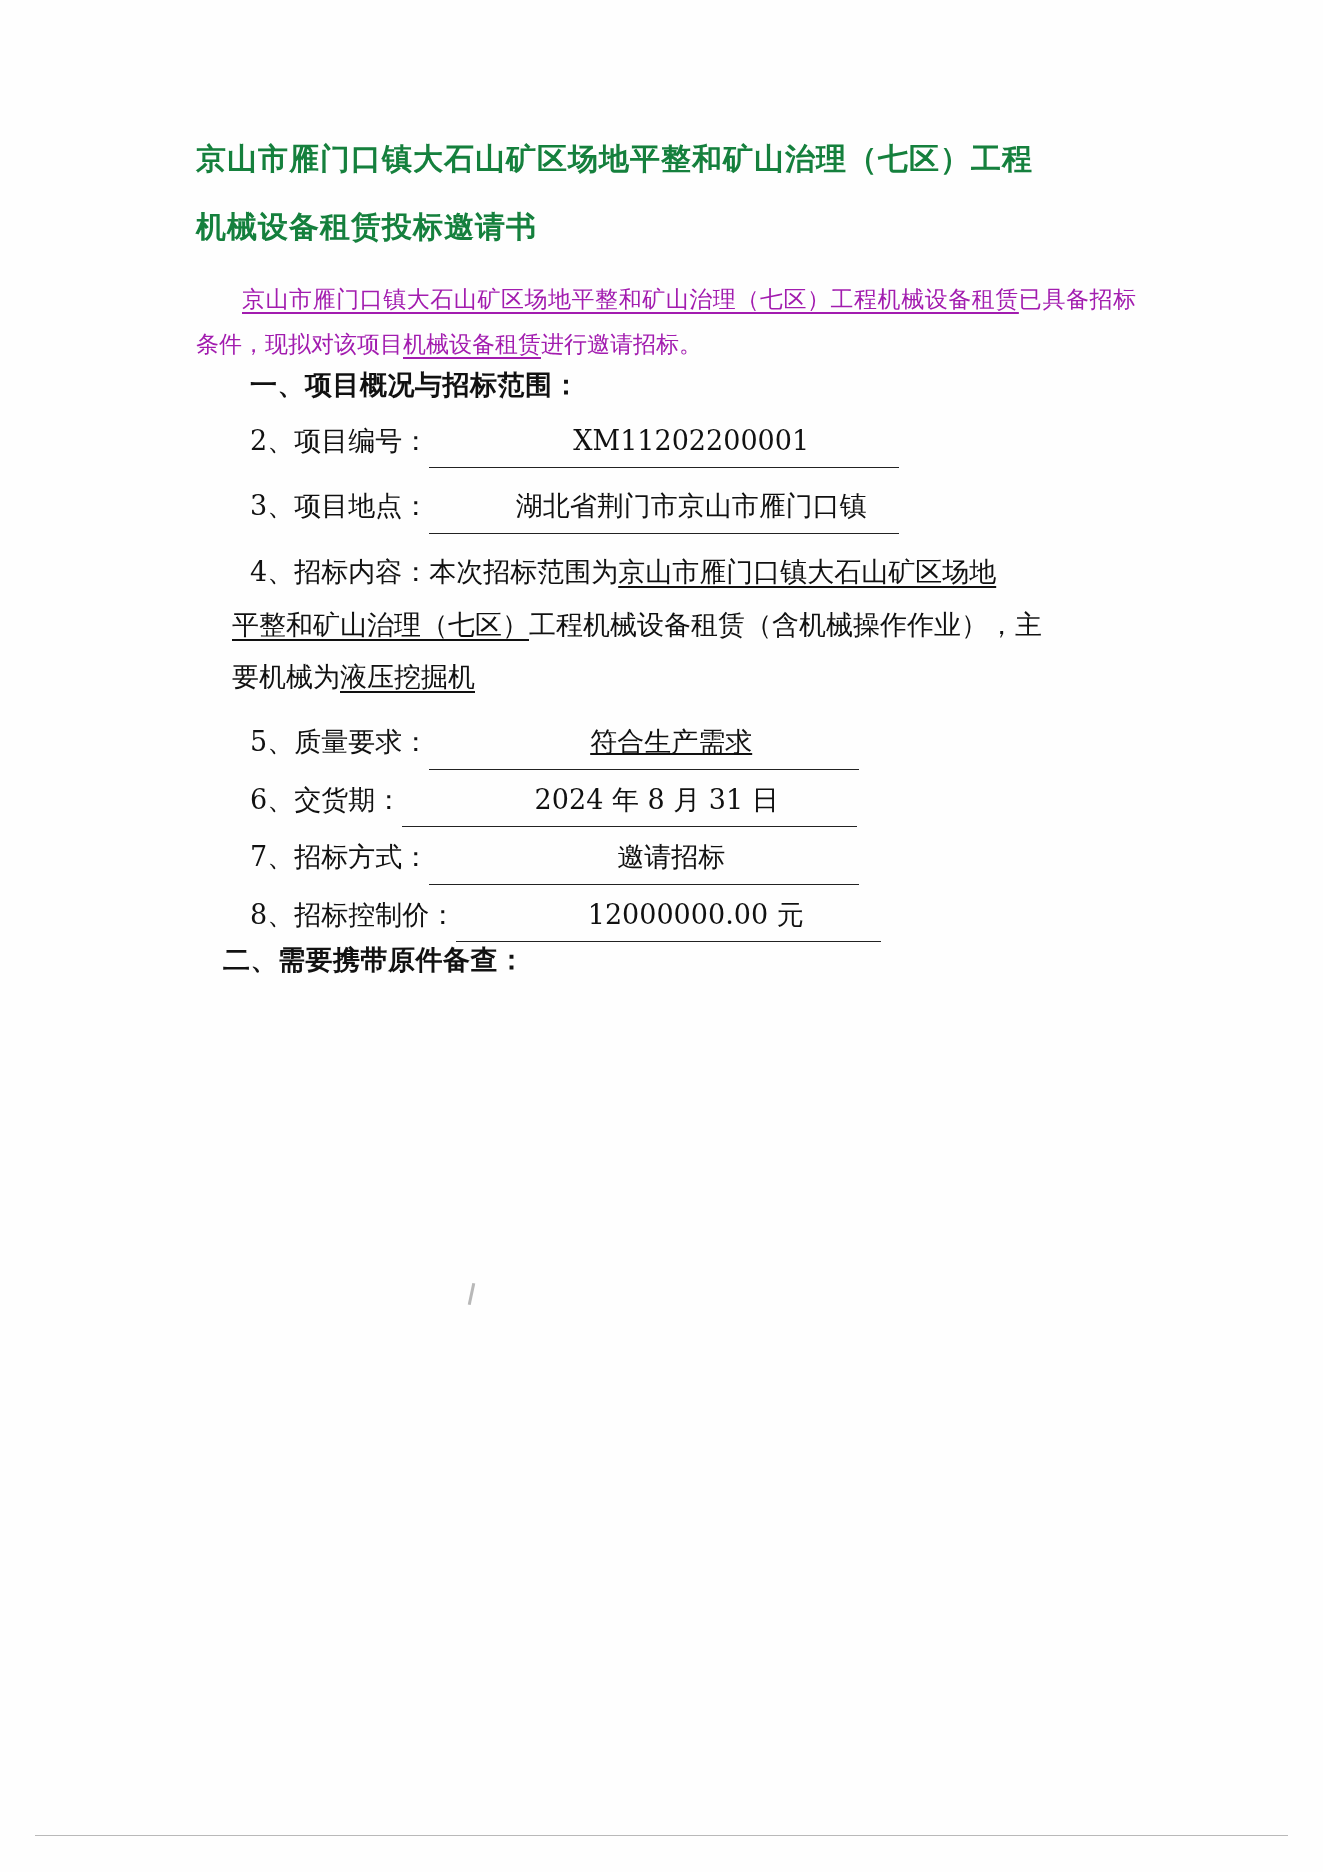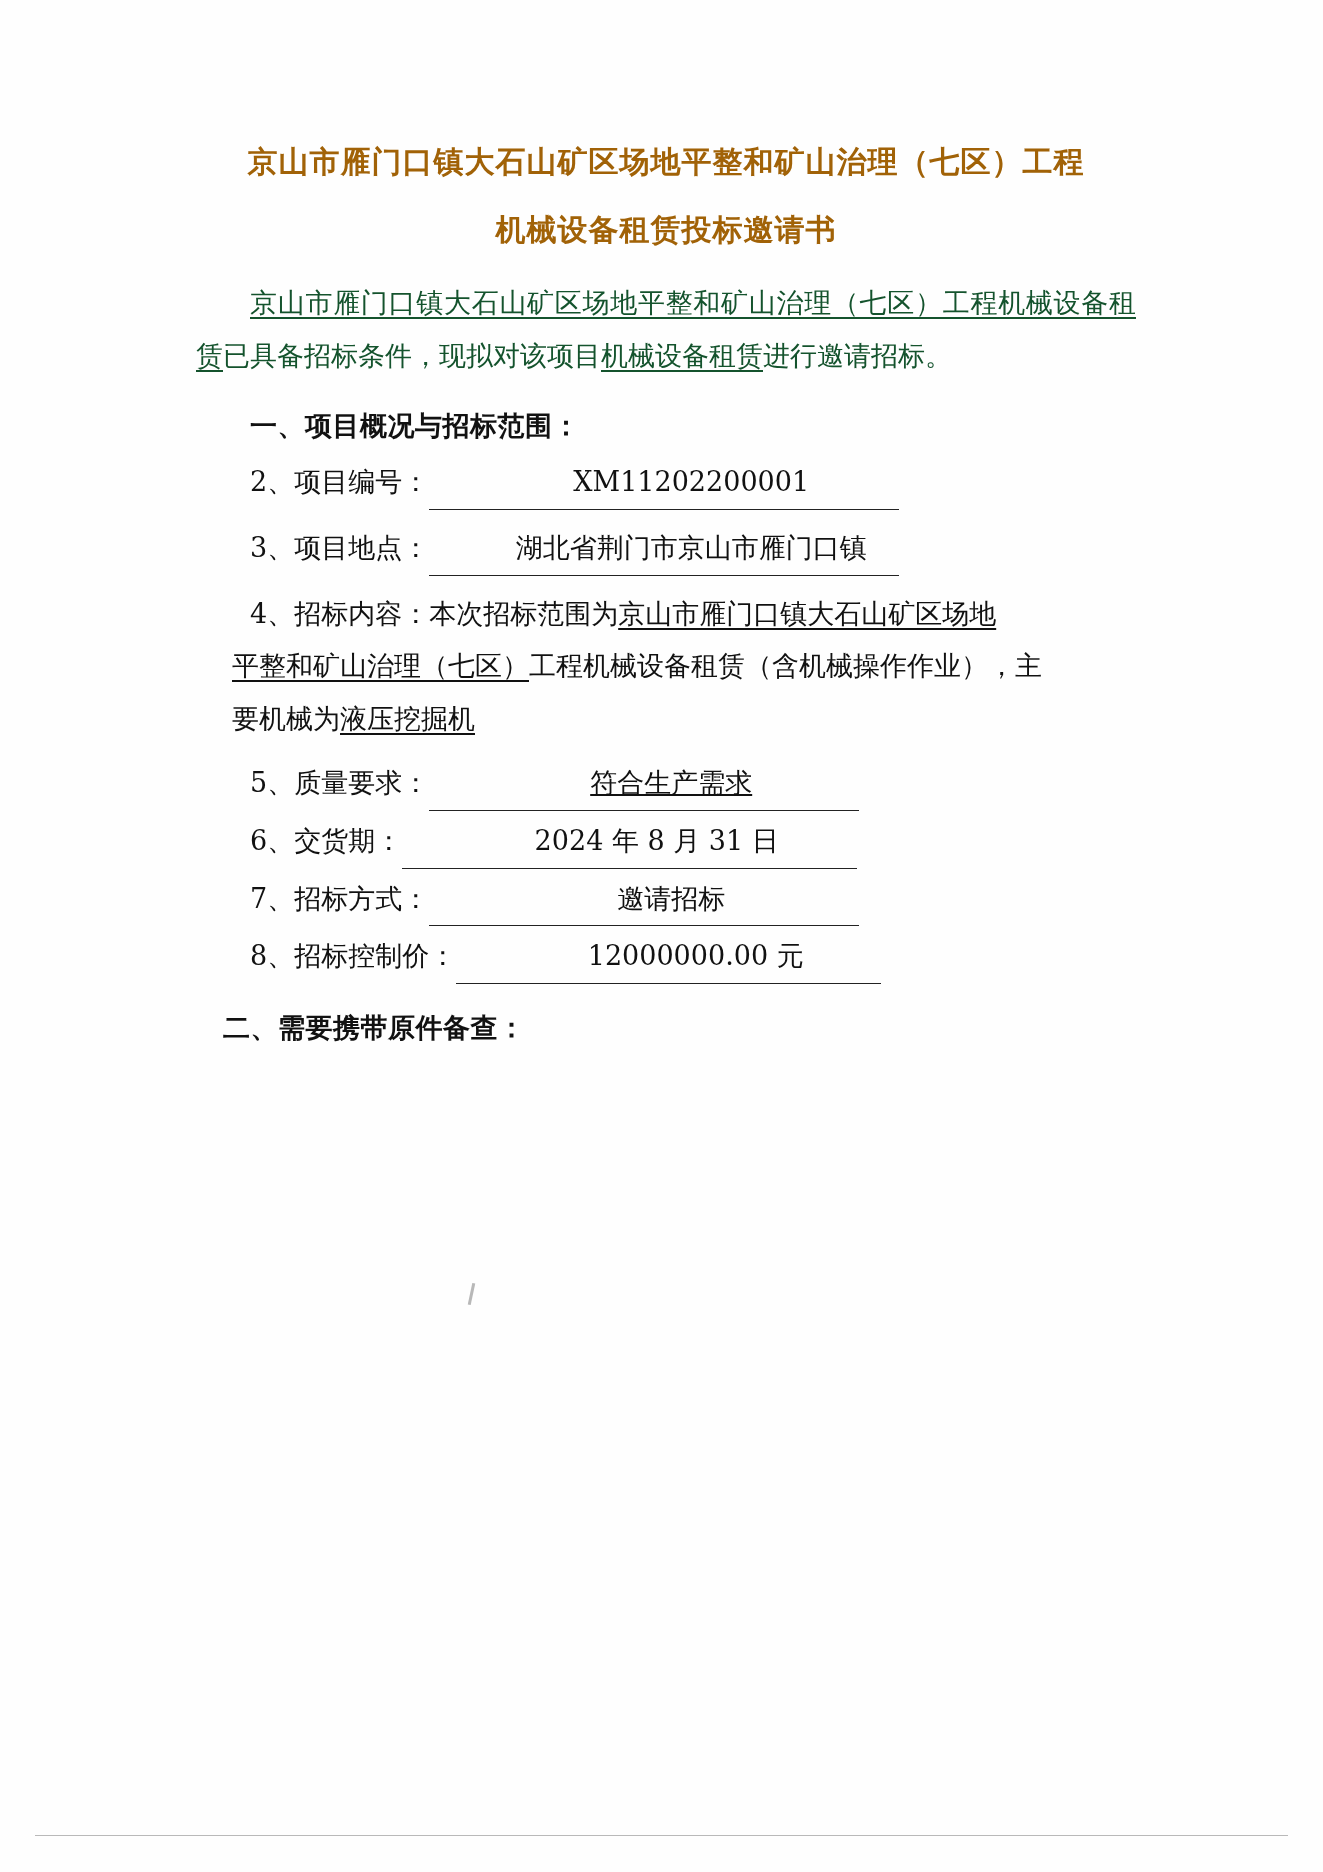--- a/index.html
+++ b/index.html
@@ -22,50 +22,48 @@
     height: 1872px;
     background: #fefefe;
   }
   .content {
     position: absolute;
     left: 196px;
     top: 140px;
     width: 940px;
   }
   .title-line {
-    text-align: center;
-    font-family: Liberation Serif, serif;
+    font-family: Liberation Mono, monospace;
     font-weight: bold;
     font-size: 30px;
     letter-spacing: 1px;
     line-height: 1.45;
-    color: #a16207;
+    color: #15803d;
   }
   .title-line.second {
     margin-top: 24px;
   }
   .para {
-    font-size: 27px;
+    font-size: 23px;
     line-height: 1.95;
     text-align: justify;
     margin-top: 26px;
-    color: #14532d;
+    color: #a21caf;
   }
   .indent {
     text-indent: 2em;
   }
   .u {
     text-decoration: underline;
     text-underline-offset: 5px;
   }
   .section-heading {
     font-family: "DejaVu Sans", "Liberation Sans", sans-serif;
     font-weight: bold;
     font-size: 27px;
-    margin-top: 26px;
     text-indent: 2em;
     letter-spacing: 0.5px;
   }
   .item {
     font-size: 27px;
     line-height: 1.95;
     margin-top: 12px;
     text-indent: 2em;
   }
   .item.tight {

